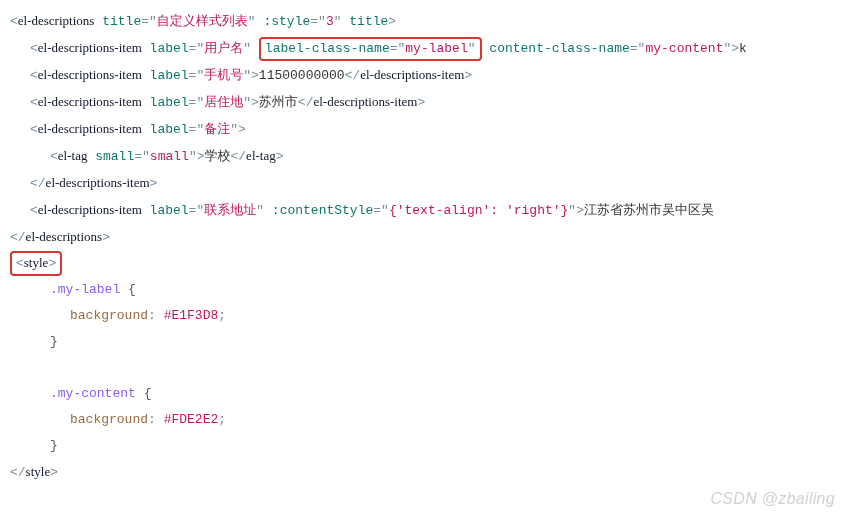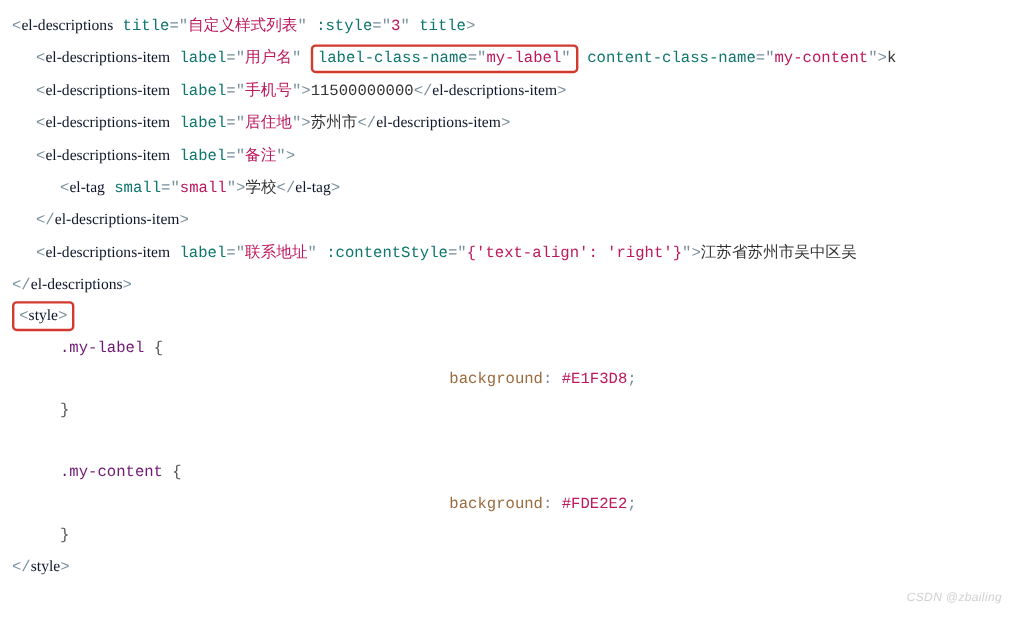--- a/index.html
+++ b/index.html
@@ -13,44 +13,44 @@
     white-space: nowrap;
     overflow: hidden;
     position: relative;
     box-sizing: border-box;
     width: 845px;
     height: 518px;
   }
   .line { display: block; }
   .ind1 { padding-left: 20px; }
   .ind2 { padding-left: 40px; }
-  .ind3 { padding-left: 60px; text-align: center; }
+  .ind3 { padding-left: 60px; }
   .tag  { color: #0f172a; font-family: Liberation Serif, serif; }   
   .attr { color: #0f766e; }   
   .val  { color: #be185d; }   
   .punc { color: #78909c; }   
   .txt  { color: #333; }      
-  .css-sel { color: #701a75; font-family: Liberation Mono, monospace; }
+  .css-sel { color: #8b5cf6; font-family: Liberation Mono, monospace; }
   .css-prop{ color: #9b6b3e; }
   .css-brace{ color:#555; }
   .hl {
     border: 2px solid #d33a2f;
     border-radius: 4px;
     padding: 1px 4px;
     display: inline-block;
     line-height: 18px;
     box-sizing: border-box;
   }
   .watermark {
     position: absolute;
     right: 10px;
     bottom: 6px;
     color: #d0d0d0;
     font-family: Arial, sans-serif;
-    font-size: 10px;
+    font-size: 16px;
     font-style: italic;
     letter-spacing: .3px;
   }
 </style>
 </head>
 <body>
 
 <span class="line">
   <span class="punc">&lt;</span><span class="tag">el-descriptions</span>
   <span class="attr">title</span><span class="punc">=</span><span class="punc">"</span><span class="val">自定义样式列表</span><span class="punc">"</span>

